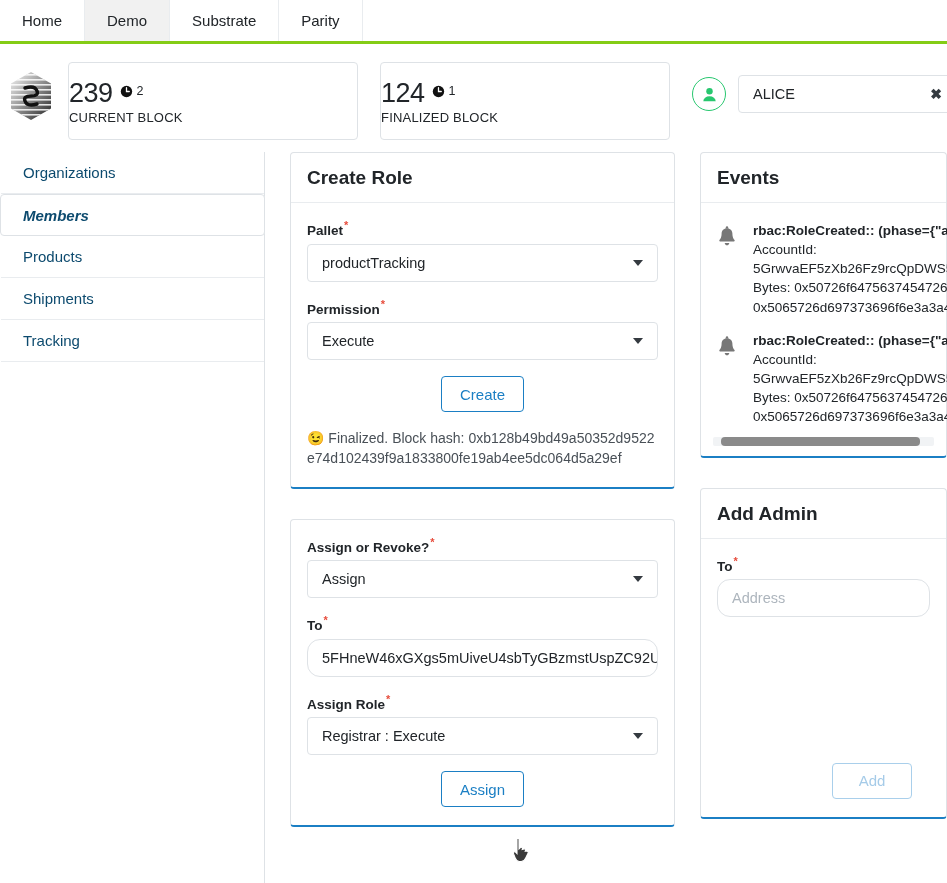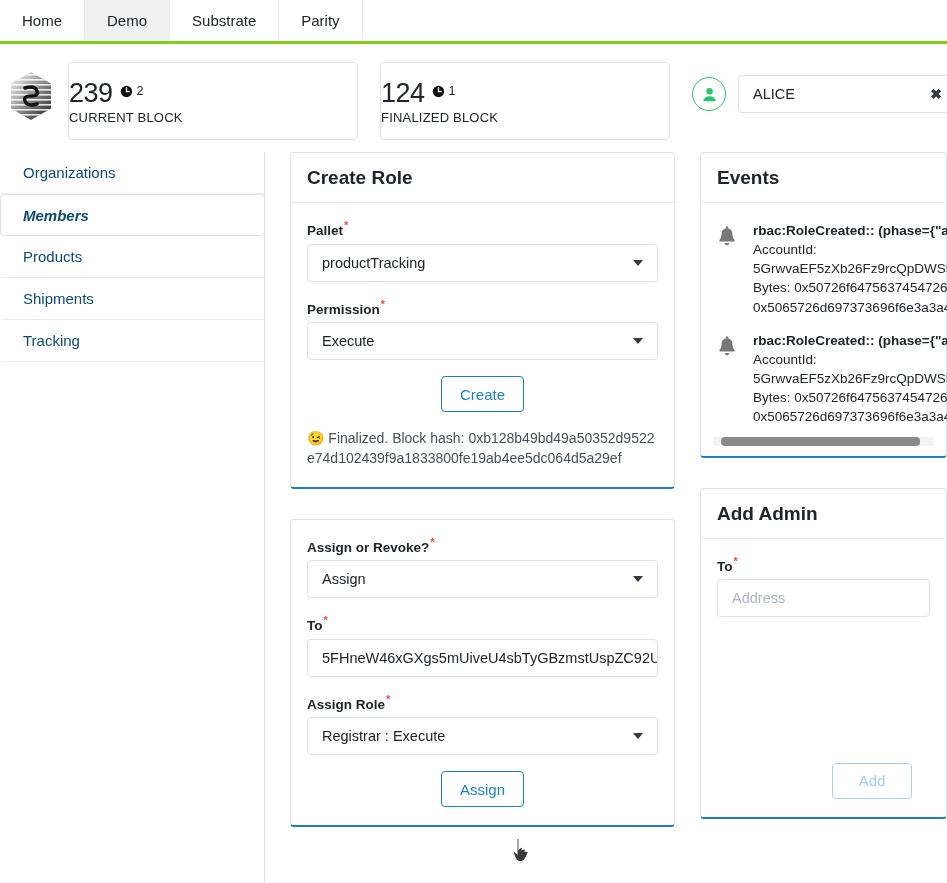--- a/index.html
+++ b/index.html
@@ -176,21 +176,21 @@
     white-space: nowrap;
   }
   .select .caret {
     position: absolute; right: 14px; top: 50%;
     transform: translateY(-50%);
     width: 0; height: 0;
     border-left: 5px solid transparent;
     border-right: 5px solid transparent;
     border-top: 6px solid #343a40;
   }
-  .textinput { cursor: text; }
+  .textinput { cursor: text; border-radius: 13px; }
   .textinput.placeholder { color: #adb5bd; }
 
   .btn-row { display: flex; justify-content: center; margin-top: 4px; }
   .btn-outline {
     min-width: 80px; height: 36px;
     border: 1px solid #1b7fc4; border-radius: 4px;
     background: #fff; color: #1b7fc4;
     font-size: 15px;
     display: flex; align-items: center; justify-content: center;
     padding: 0 18px;

